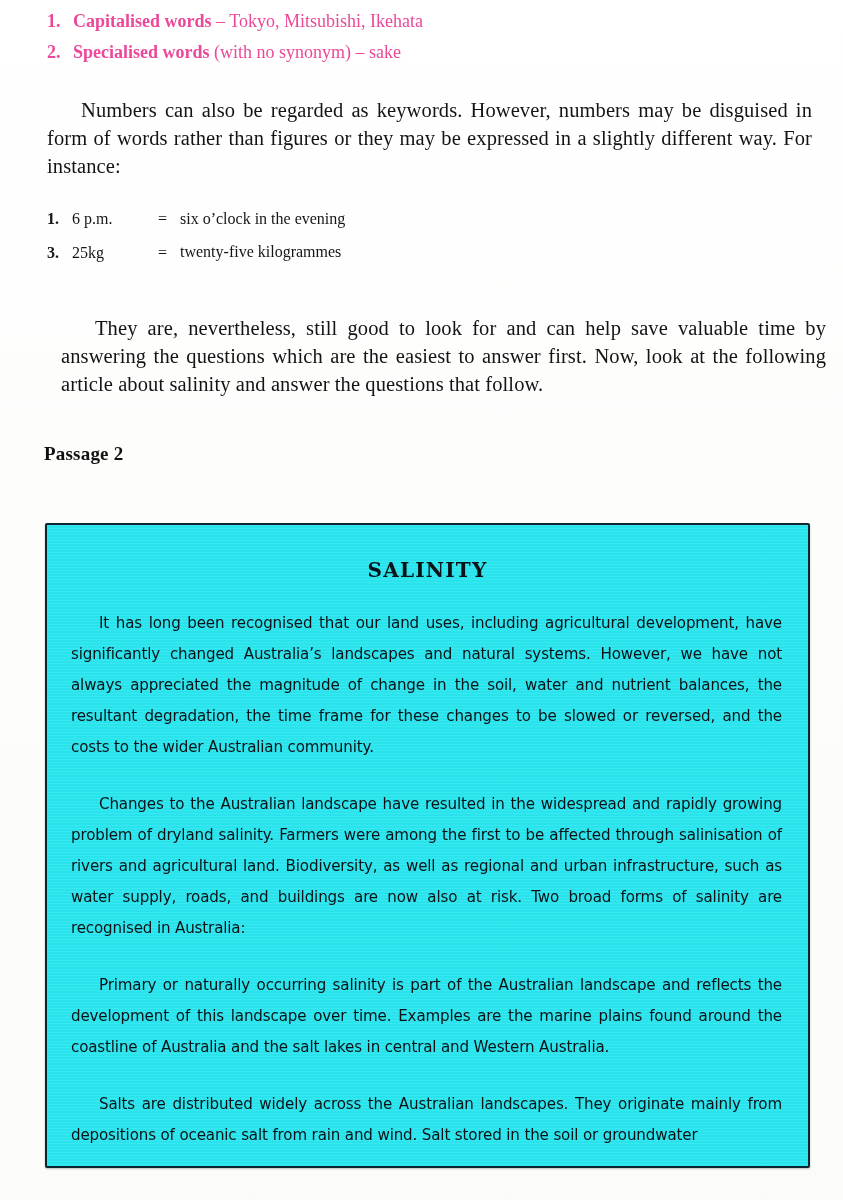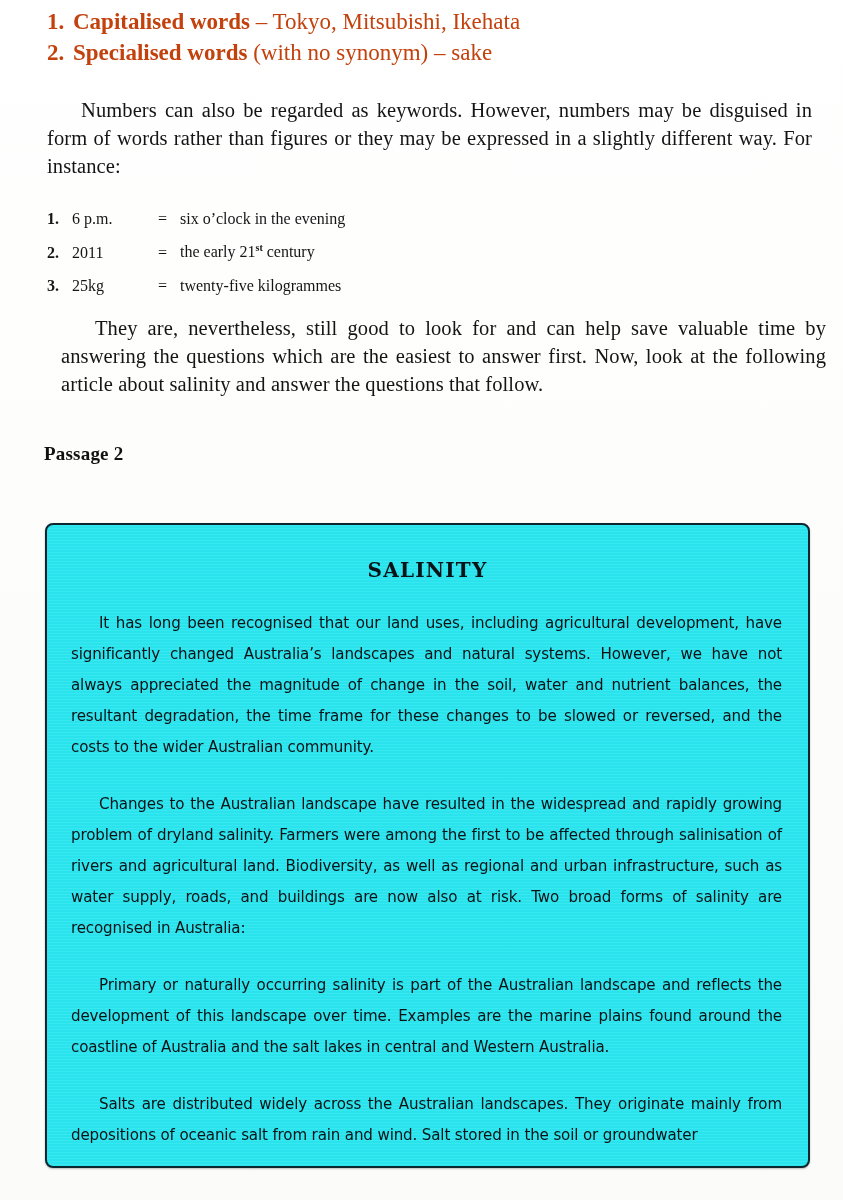--- a/index.html
+++ b/index.html
@@ -41,23 +41,23 @@
   ol.keyword-list {
     list-style: none;
     margin: 0;
     padding: 0;
     position: absolute;
     left: 47px;
     top: 6px;
     width: 720px;
   }
   ol.keyword-list li {
-    font-size: 23px;
+    font-size: 18px;
     line-height: 31px;
-    color: #c2410c;
+    color: #ec4899;
     white-space: nowrap;
   }
   ol.keyword-list li .num {
     display: inline-block;
     width: 26px;
     font-weight: bold;
   }
   ol.keyword-list li .term {
     font-weight: bold;
   }
@@ -137,21 +137,21 @@
   
   .passage-box {
     position: absolute;
     left: 45px;
     top: 523px;
     width: 765px;
     height: 645px;
     box-sizing: border-box;
     background: #2BE7F0;
     border: 2.5px solid #0c2630;
-    border-radius: 8px;
+    border-radius: 2px;
     overflow: hidden;
     box-shadow: 0 1px 2px rgba(0,0,0,0.25);
   }
   
   .passage-box::after {
     content: "";
     position: absolute;
     inset: 0;
     pointer-events: none;
     background: repeating-linear-gradient(
@@ -217,23 +217,20 @@
       </li>
     </ol>
 
     <p class="body-para" id="para-numbers">Numbers can also be regarded as keywords. However, numbers may be disguised in form of words rather than figures or they may be expressed in a slightly different way. For instance:</p>
 
     <ol class="examples-list">
       <li>
         <span class="num">1.</span><span class="lhs">6 p.m.</span><span class="eq">=</span><span>six o’clock in the evening</span><sup></sup><span></span>
       </li>
       <li>
-        <span class="num">2.</span><span class="lhs">2011</span><span class="eq">=</span><span>the early 21</span><sup>st</sup><span> century</span>
-      </li>
-      <li>
         <span class="num">3.</span><span class="lhs">25kg</span><span class="eq">=</span><span>twenty-five kilogrammes</span><sup></sup><span></span>
       </li>
     </ol>
 
     <p class="body-para" id="para-they-are">They are, nevertheless, still good to look for and can help save valuable time by answering the questions which are the easiest to answer first. Now, look at the following article about salinity and answer the questions that follow.</p>
 
     <h2 class="passage-heading">Passage 2</h2>
   </div>
 
   <div class="passage-box">

